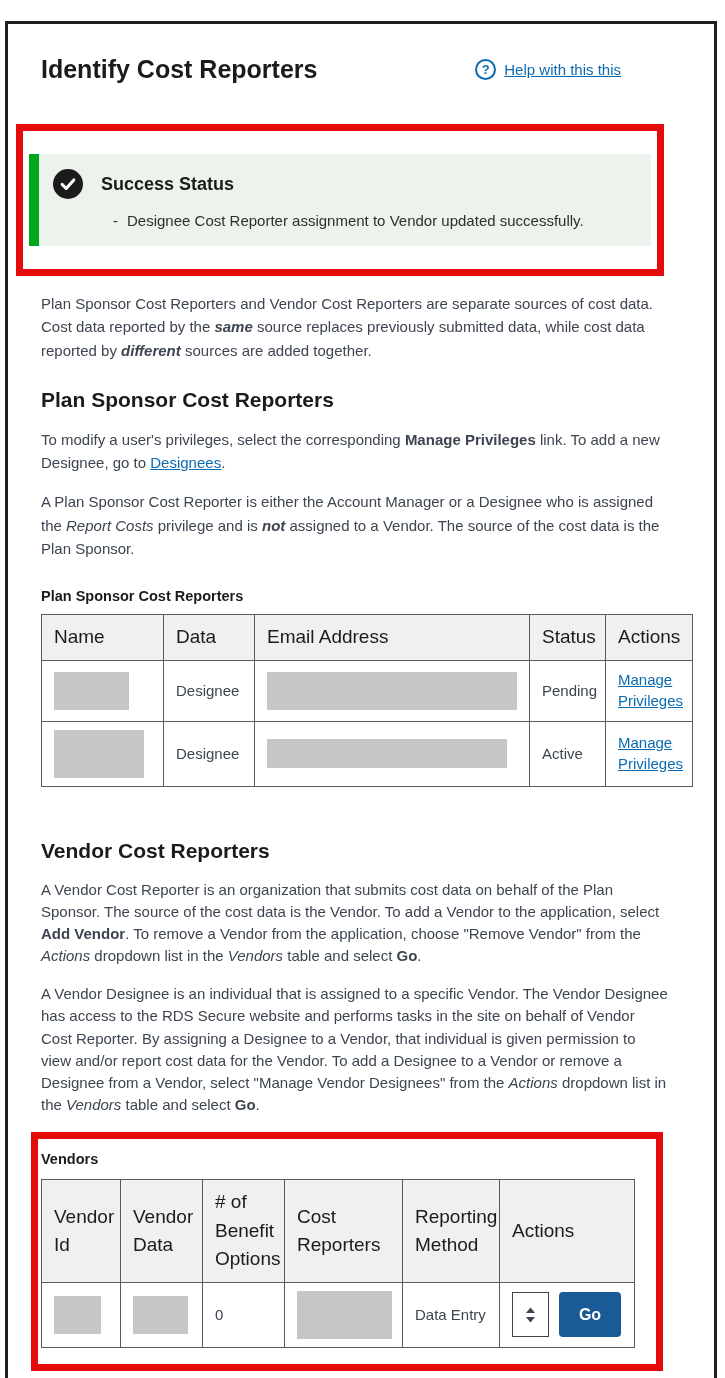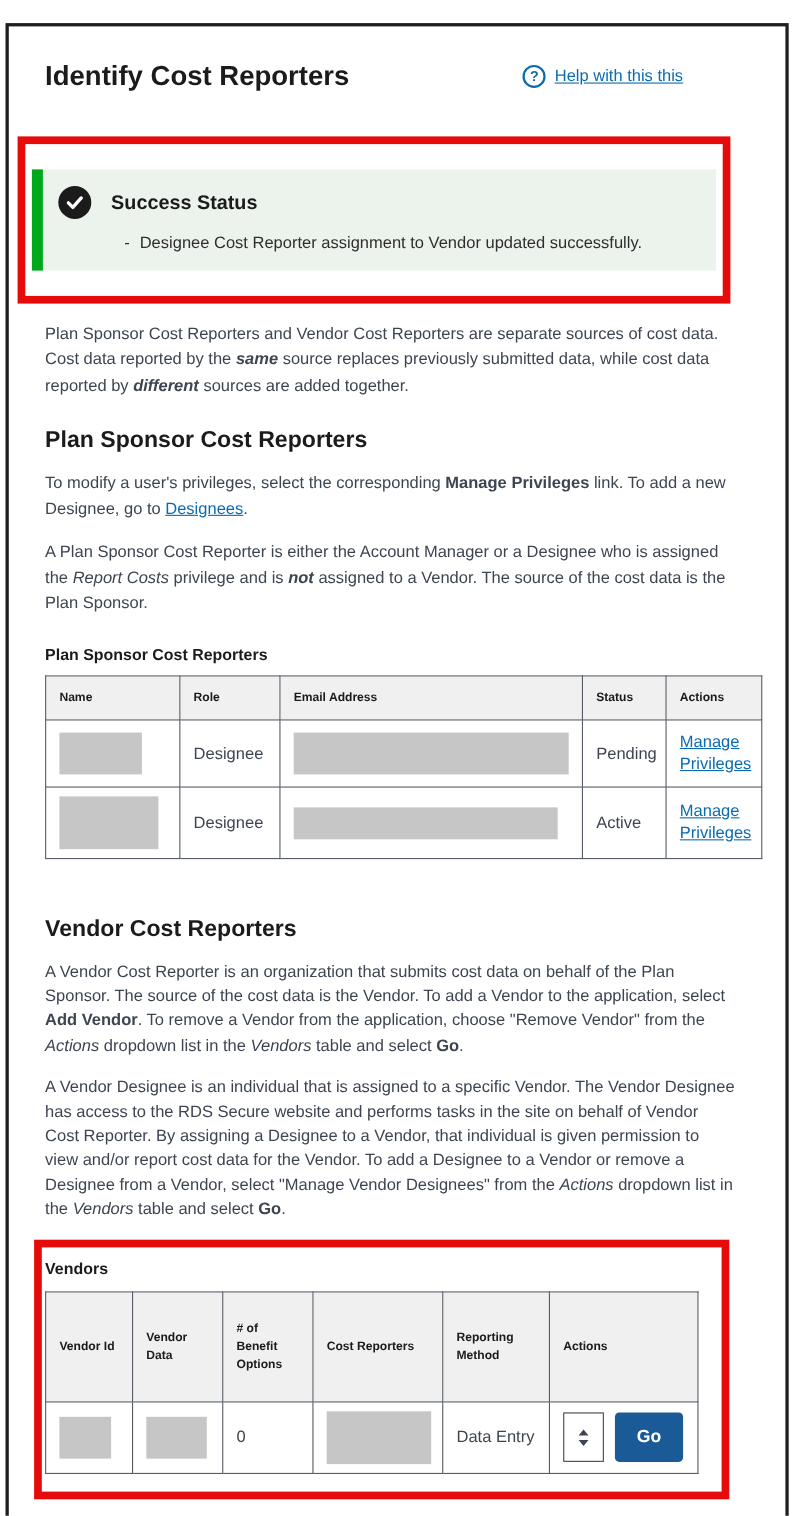--- a/index.html
+++ b/index.html
@@ -49,21 +49,21 @@
   .b { font-weight:bold; }
   .i { font-style:italic; }
   .bi { font-weight:bold; font-style:italic; }
   a.inline-link { color:#0b6bb1; text-decoration:underline; cursor:pointer; }
 
   
   .table-caption { font-weight:bold; font-size:14.5px; color:#1b1b1b; margin:28px 0 10px 0; }
   .red-box2 .table-caption { margin:10px 0 12px 0; }
   table.data-table { border-collapse:collapse; table-layout:fixed; font-size:15px; color:#3d4551; }
   .data-table th, .data-table td { border:1px solid #565c65; text-align:left; padding:8px 12px; vertical-align:middle; overflow:hidden; }
-  .data-table th { background:#f0f0f0; color:#1b1b1b; font-weight:bold; font-size:11px; line-height:1.5; }
+  .data-table th { background:#f0f0f0; color:#1b1b1b; font-weight:normal; font-size:19px; line-height:1.5; }
   table.t1 { width:651px; }
   table.t1 thead tr { height:40px; }
   table.t1 tbody tr { height:61px; }
   table.t2 { width:593px; }
   table.t2 thead tr { height:100px; }
   table.t2 tbody tr { height:56px; }
 
   .redact { background:#c6c6c6; display:block; }
   .r-name1 { width:75px; height:38px; }
   .r-email1 { width:250px; height:38px; }
@@ -141,21 +141,21 @@
       <colgroup>
         <col style="width:122px">
           <col style="width:91px">
           <col style="width:275px">
           <col style="width:76px">
           <col style="width:87px">
       </colgroup>
       <thead>
         <tr>
           <th>Name</th>
-          <th>Role</th>
+          <th>Data</th>
           <th>Email Address</th>
           <th>Status</th>
           <th>Actions</th>
         </tr>
       </thead>
       <tbody>
         <tr>
           <td>
               <span class="redact r-name1"></span>
             </td>

